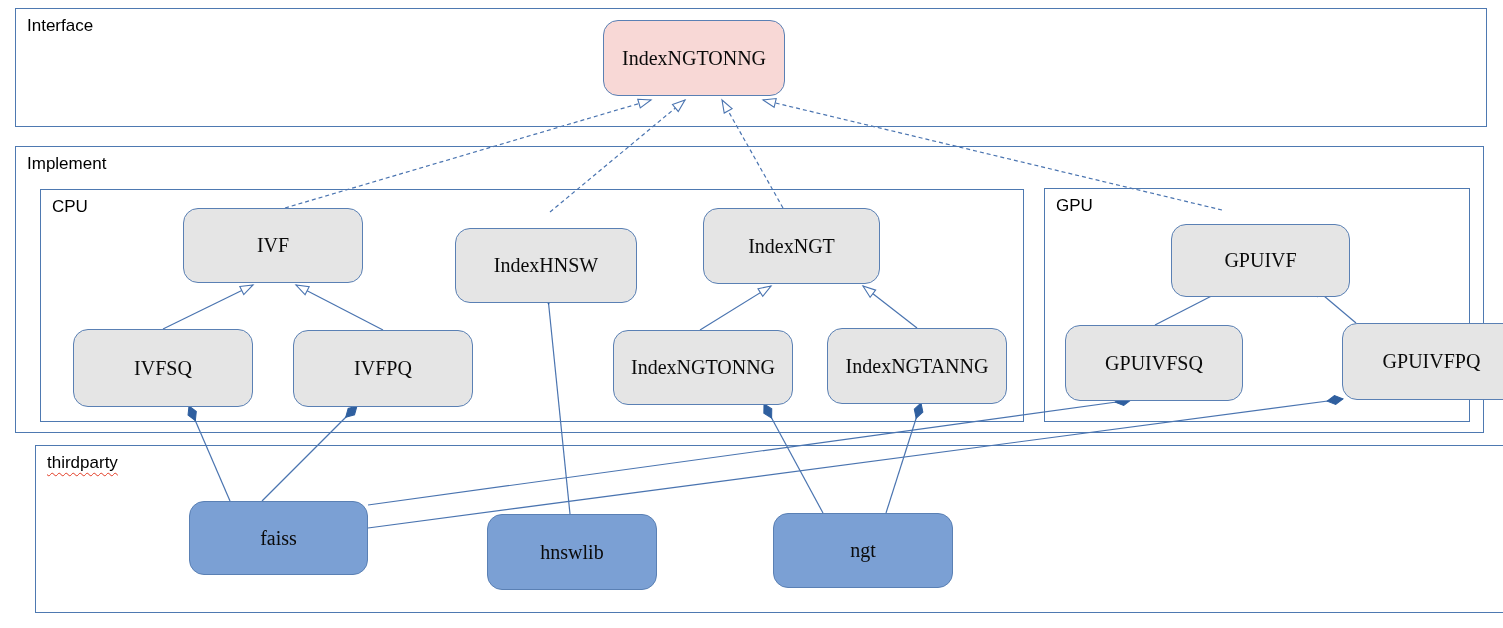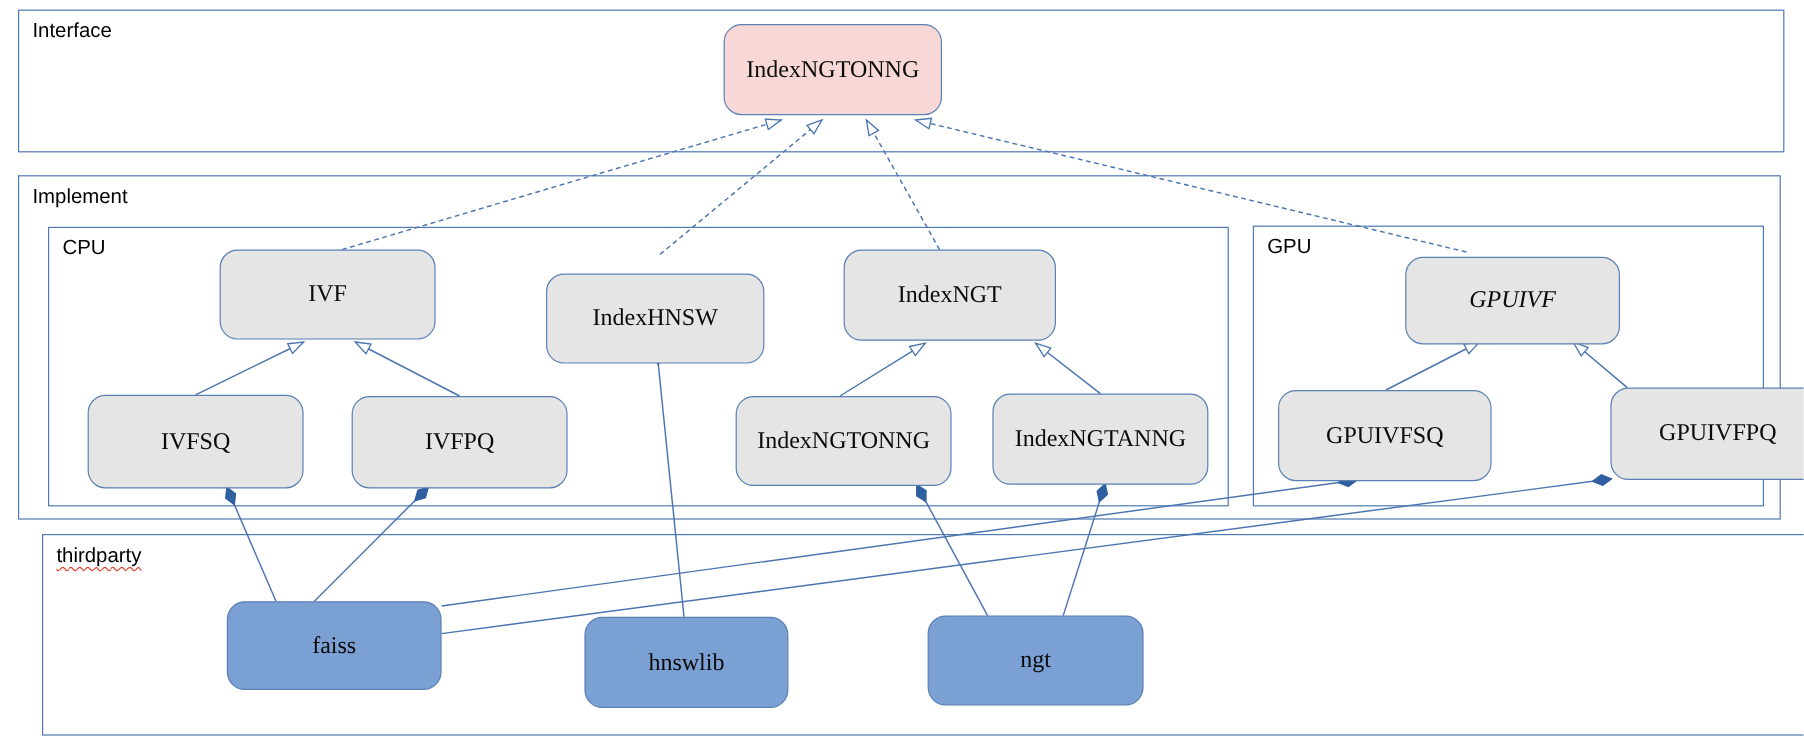--- a/index.html
+++ b/index.html
@@ -100,21 +100,21 @@
   </div>
 
   <div class="node node-green" style="left:455px;top:228px;width:182px;height:75px;">
     <span>IndexHNSW</span>
   </div>
 
   <div class="node node-green" style="left:703px;top:208px;width:177px;height:76px;">
     <span>IndexNGT</span>
   </div>
 
-  <div class="node node-green" style="left:1171px;top:214px;width:179px;height:73px;font-style:italic;">
+  <div class="node node-green" style="left:1171px;top:224px;width:179px;height:73px;">
     <span>GPUIVF</span>
   </div>
 
   <div class="node node-green" style="left:73px;top:329px;width:180px;height:78px;">
     <span>IVFSQ</span>
   </div>
 
   <div class="node node-green" style="left:293px;top:330px;width:180px;height:77px;">
     <span>IVFPQ</span>
   </div>

